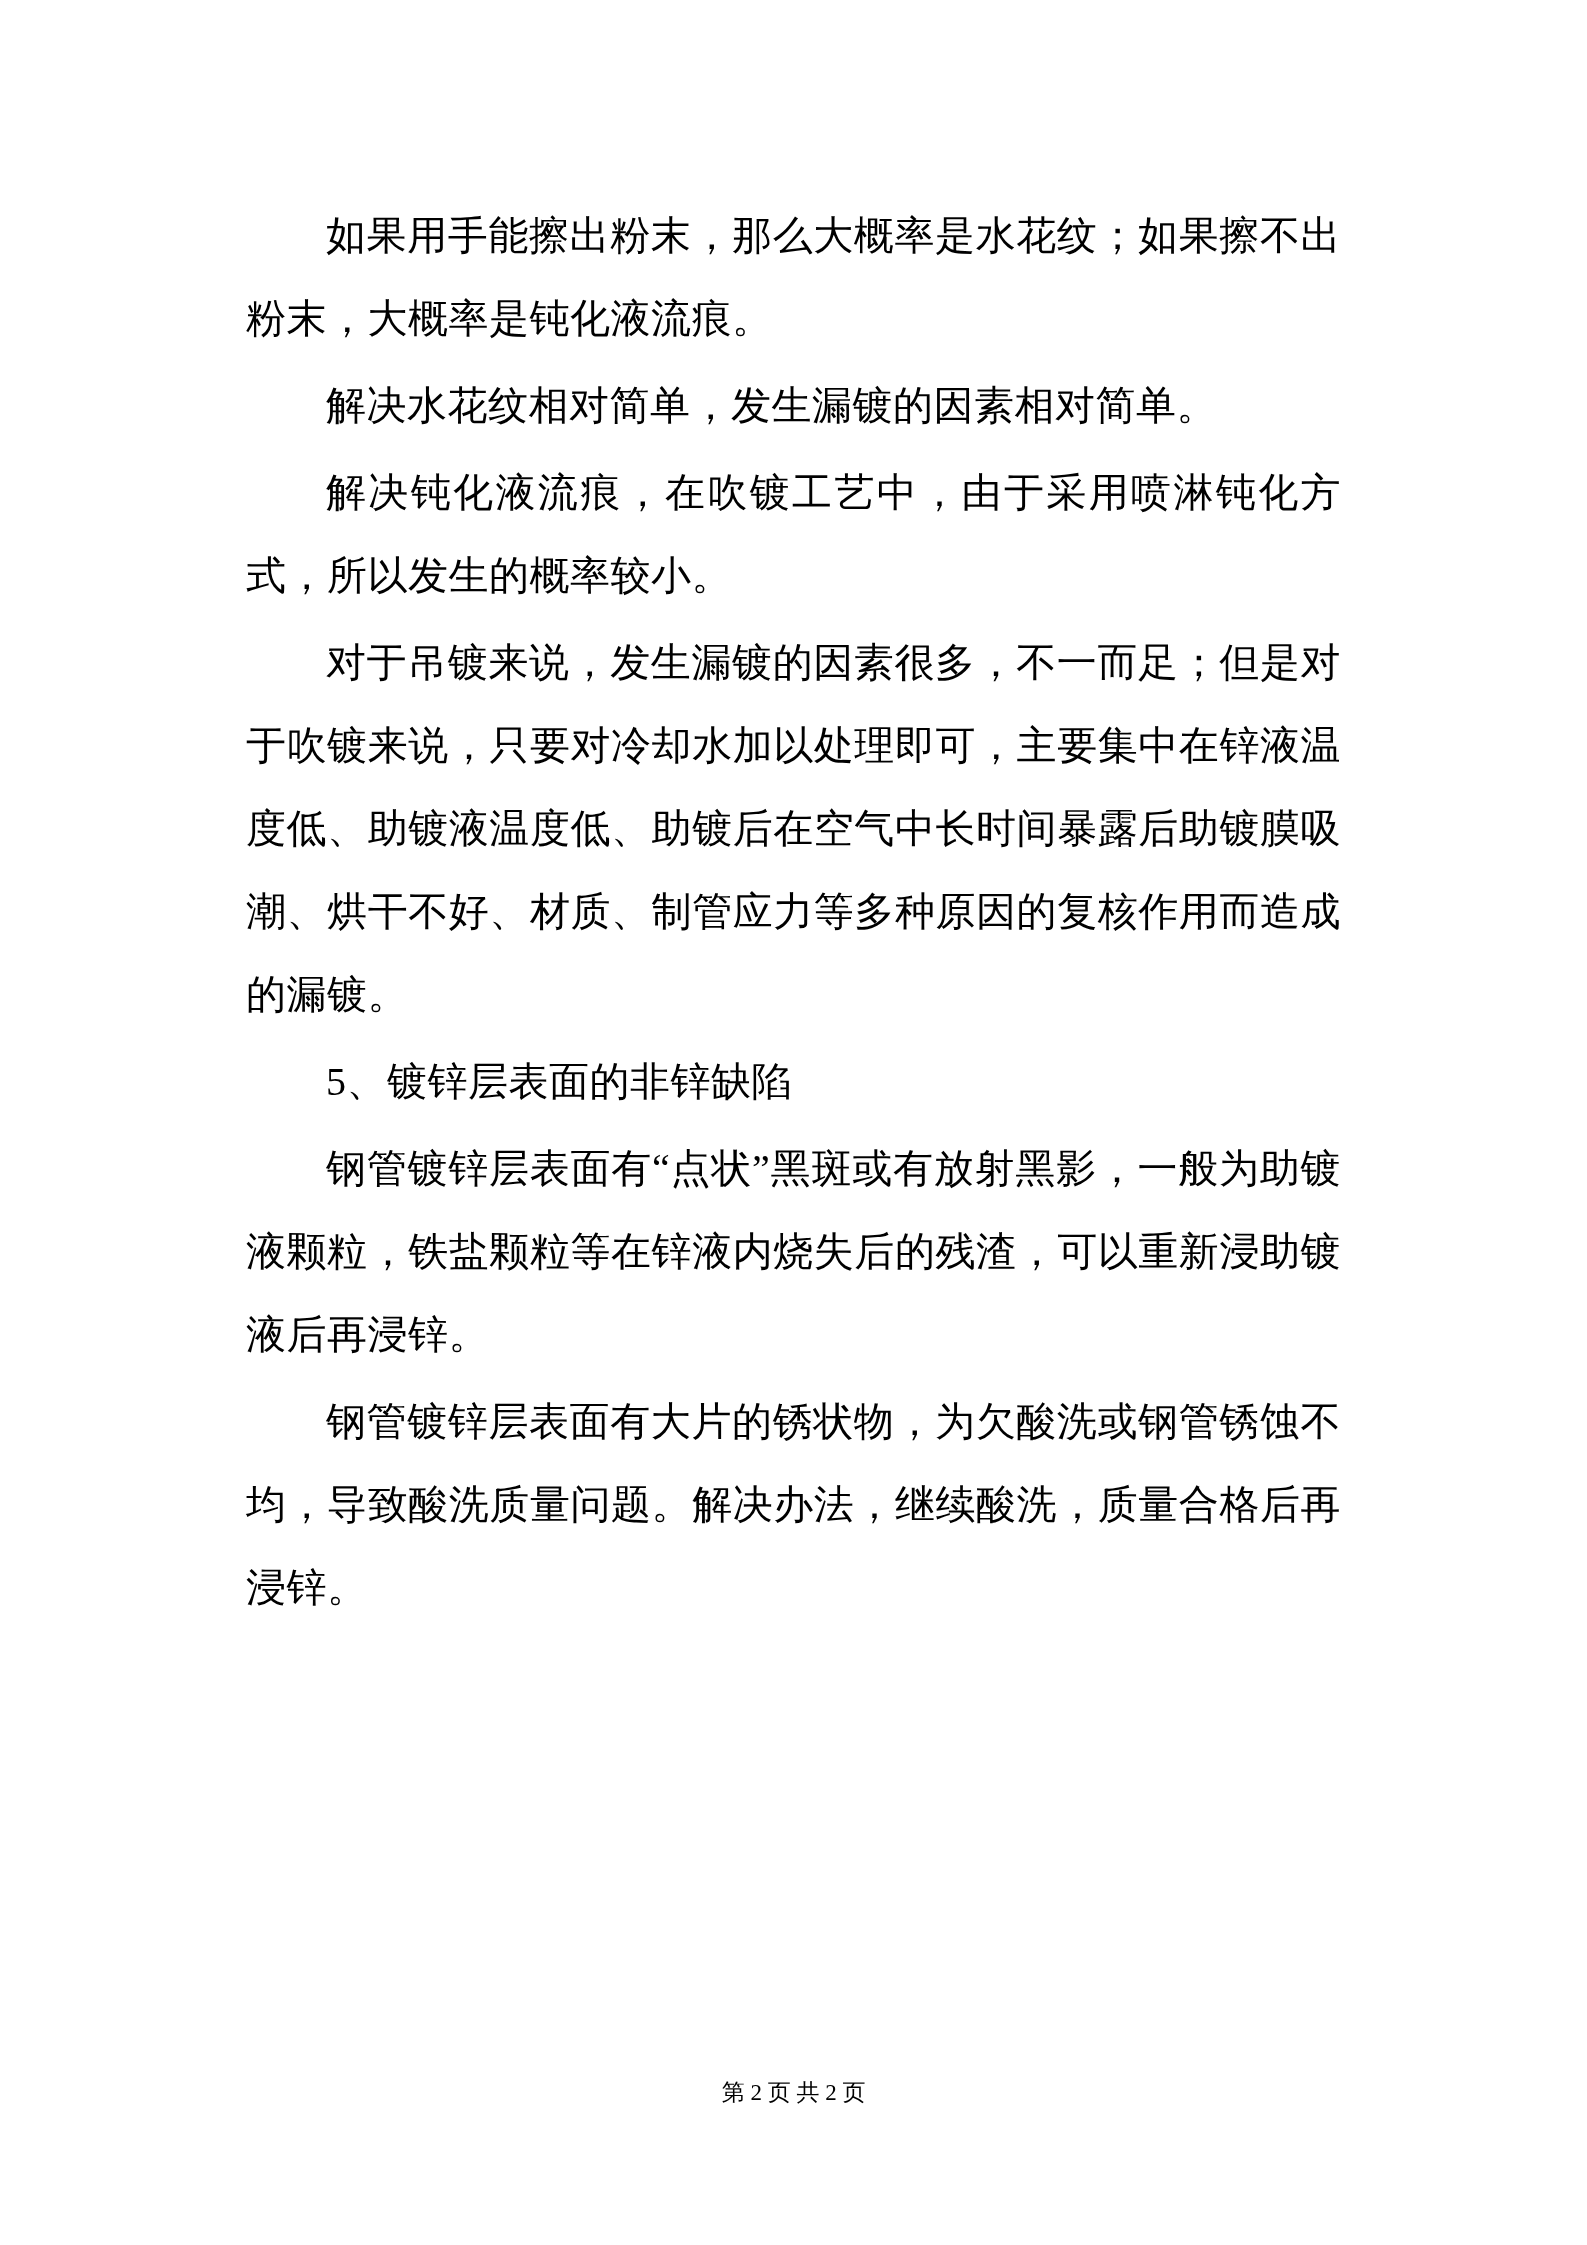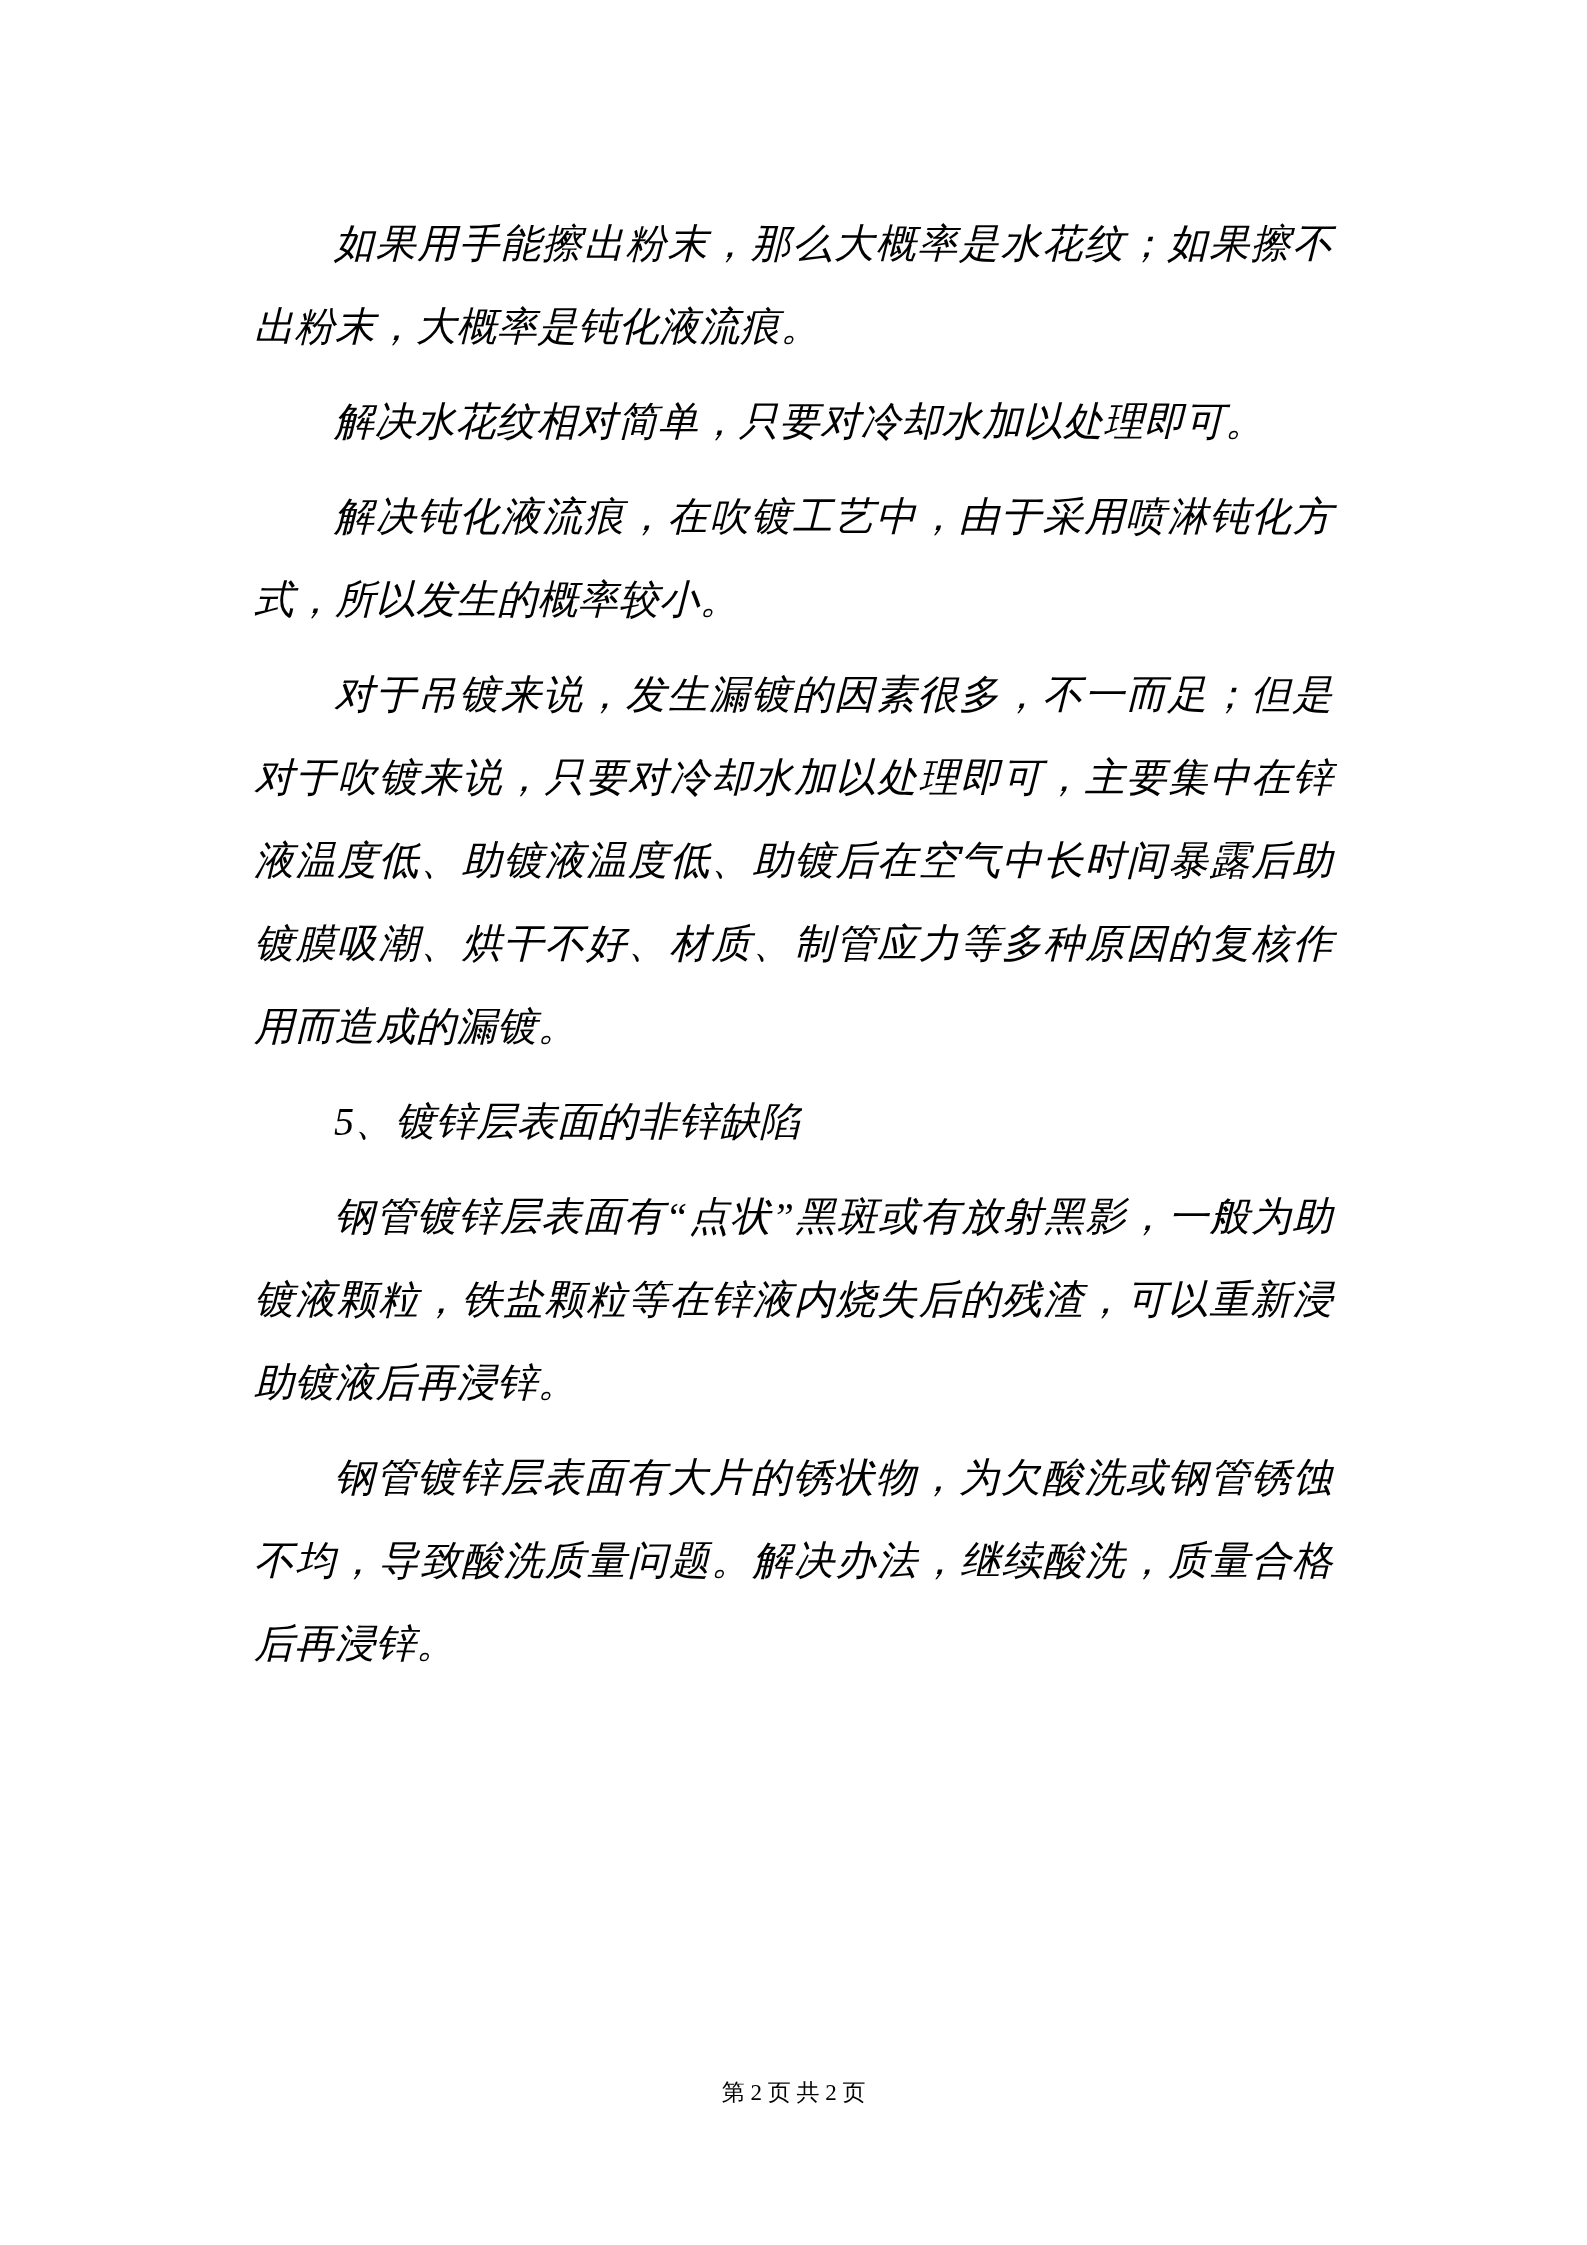--- a/index.html
+++ b/index.html
@@ -17,42 +17,41 @@
     left: 242px;
     top: 190px;
     width: 1103px;
     font-size: 40px;
     line-height: 83px;
     text-align: justify;
     text-justify: inter-ideograph;
     letter-spacing: 0.5px;
   }
   .doc-body p {
-    margin: 12px;
+    margin: 4px;
     padding: 0;
     text-indent: 2em;
-    font-style: italic;
   }
   .page-footer {
     position: absolute;
     top: 2076px;
     left: 0;
     width: 100%;
     text-align: center;
     font-size: 23px;
     line-height: 34px;
     color: #000000;
   }
 </style>
 </head>
 <body>
 
 <div class="doc-body">
     <p>如果用手能擦出粉末，那么大概率是水花纹；如果擦不出粉末，大概率是钝化液流痕。</p>
-    <p>解决水花纹相对简单，只要对冷却水加以处理即可。</p>
+    <p>解决水花纹相对简单，发生漏镀的因素相对简单。</p>
     <p>解决钝化液流痕，在吹镀工艺中，由于采用喷淋钝化方式，所以发生的概率较小。</p>
     <p>对于吊镀来说，发生漏镀的因素很多，不一而足；但是对于吹镀来说，只要对冷却水加以处理即可，主要集中在锌液温度低、助镀液温度低、助镀后在空气中长时间暴露后助镀膜吸潮、烘干不好、材质、制管应力等多种原因的复核作用而造成的漏镀。</p>
     <p>5、镀锌层表面的非锌缺陷</p>
     <p>钢管镀锌层表面有“点状”黑斑或有放射黑影，一般为助镀液颗粒，铁盐颗粒等在锌液内烧失后的残渣，可以重新浸助镀液后再浸锌。</p>
     <p>钢管镀锌层表面有大片的锈状物，为欠酸洗或钢管锈蚀不均，导致酸洗质量问题。解决办法，继续酸洗，质量合格后再浸锌。</p>
   </div>
 
 <div class="page-footer">第 2 页 共 2 页</div>
 
 </body></html>

